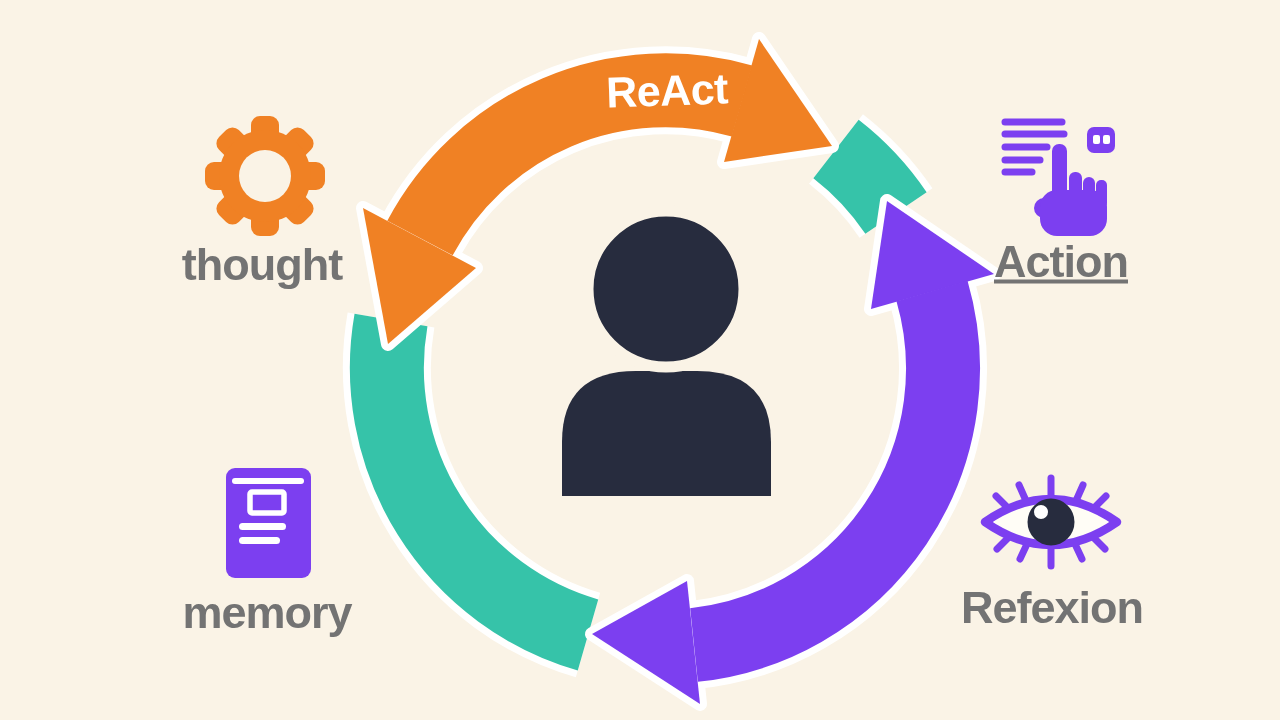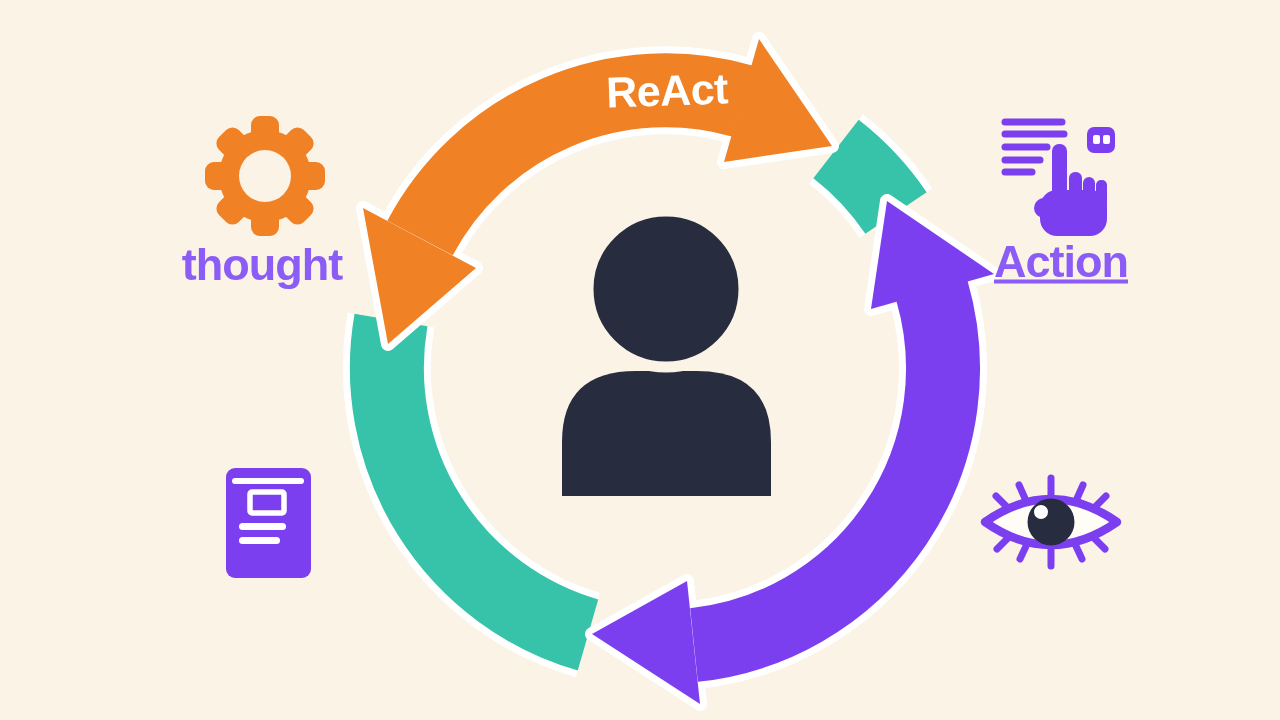--- a/index.html
+++ b/index.html
@@ -5,21 +5,21 @@
   html,body{margin:0;padding:0;background:#e8e8e8;}
   .stage{
     position:relative;width:1280px;height:720px;overflow:hidden;
     background:#faf3e6;
     font-family:"Liberation Sans","DejaVu Sans",sans-serif;
   }
   .stage svg{position:absolute;left:0;top:0;}
   .icon-svg{position:absolute;}
   .label{
     position:absolute;transform:translate(-50%,-50%);
-    font-weight:800;font-size:45px;color:#8b5cf6;
+    font-weight:800;font-size:45px;color:#737373;
     letter-spacing:-1px;white-space:nowrap;line-height:1;
   }
   .title-label{
     position:absolute;transform:translate(-50%,-50%) rotate(-2deg);
     font-weight:800;font-size:43px;color:#ffffff;
     letter-spacing:-0.5px;white-space:nowrap;line-height:1;
   }
 </style>
 </head>
 <body>
@@ -104,32 +104,34 @@
   </svg>
   <div class="label" style="left:1061px;top:261px;text-decoration:underline;">Action</div>
 
   <svg class="icon-svg" style="left:220px;top:462px;" width="98" height="120" viewBox="0 0 98 120">
     <rect x="6" y="6" width="85" height="110" rx="9" fill="#7c3ff0"></rect>
     <rect x="12" y="16" width="72" height="6" rx="3" fill="#ffffff"></rect>
     <rect x="30" y="30" width="34" height="21" rx="2" fill="none" stroke="#ffffff" stroke-width="5.5"></rect>
     <rect x="19" y="61" width="47" height="7" rx="3.5" fill="#ffffff"></rect>
     <rect x="19" y="75" width="41" height="7" rx="3.5" fill="#ffffff"></rect>
   </svg>
+  <div class="label" style="left:267px;top:612px;">memory</div>
 
   <svg class="icon-svg" style="left:975px;top:452px;" width="152" height="140" viewBox="0 0 152 140">
     <g stroke="#7c3ff0" stroke-width="7" stroke-linecap="round">
       <line x1="34" y1="57" x2="21" y2="44"></line>
       <line x1="52" y1="51" x2="44" y2="33"></line>
       <line x1="76" y1="45" x2="76" y2="26"></line>
       <line x1="100" y1="51" x2="108" y2="33"></line>
       <line x1="118" y1="57" x2="131" y2="44"></line>
       <line x1="34" y1="85" x2="22" y2="97"></line>
       <line x1="52" y1="92" x2="45" y2="107"></line>
       <line x1="76" y1="95" x2="76" y2="114"></line>
       <line x1="100" y1="92" x2="107" y2="107"></line>
       <line x1="118" y1="85" x2="130" y2="97"></line>
     </g>
     <path d="M 10 70 Q 76 24 142 70 Q 76 116 10 70 Z" fill="#fffdf6" stroke="#7c3ff0" stroke-width="8.5" stroke-linejoin="round"></path>
     <circle cx="76" cy="70" r="23.5" fill="#272c3e"></circle>
     <circle cx="66" cy="60" r="7" fill="#ffffff"></circle>
   </svg>
+  <div class="label" style="left:1052px;top:607px;">Refexion</div>
 
 </div>
 
 </body></html>

